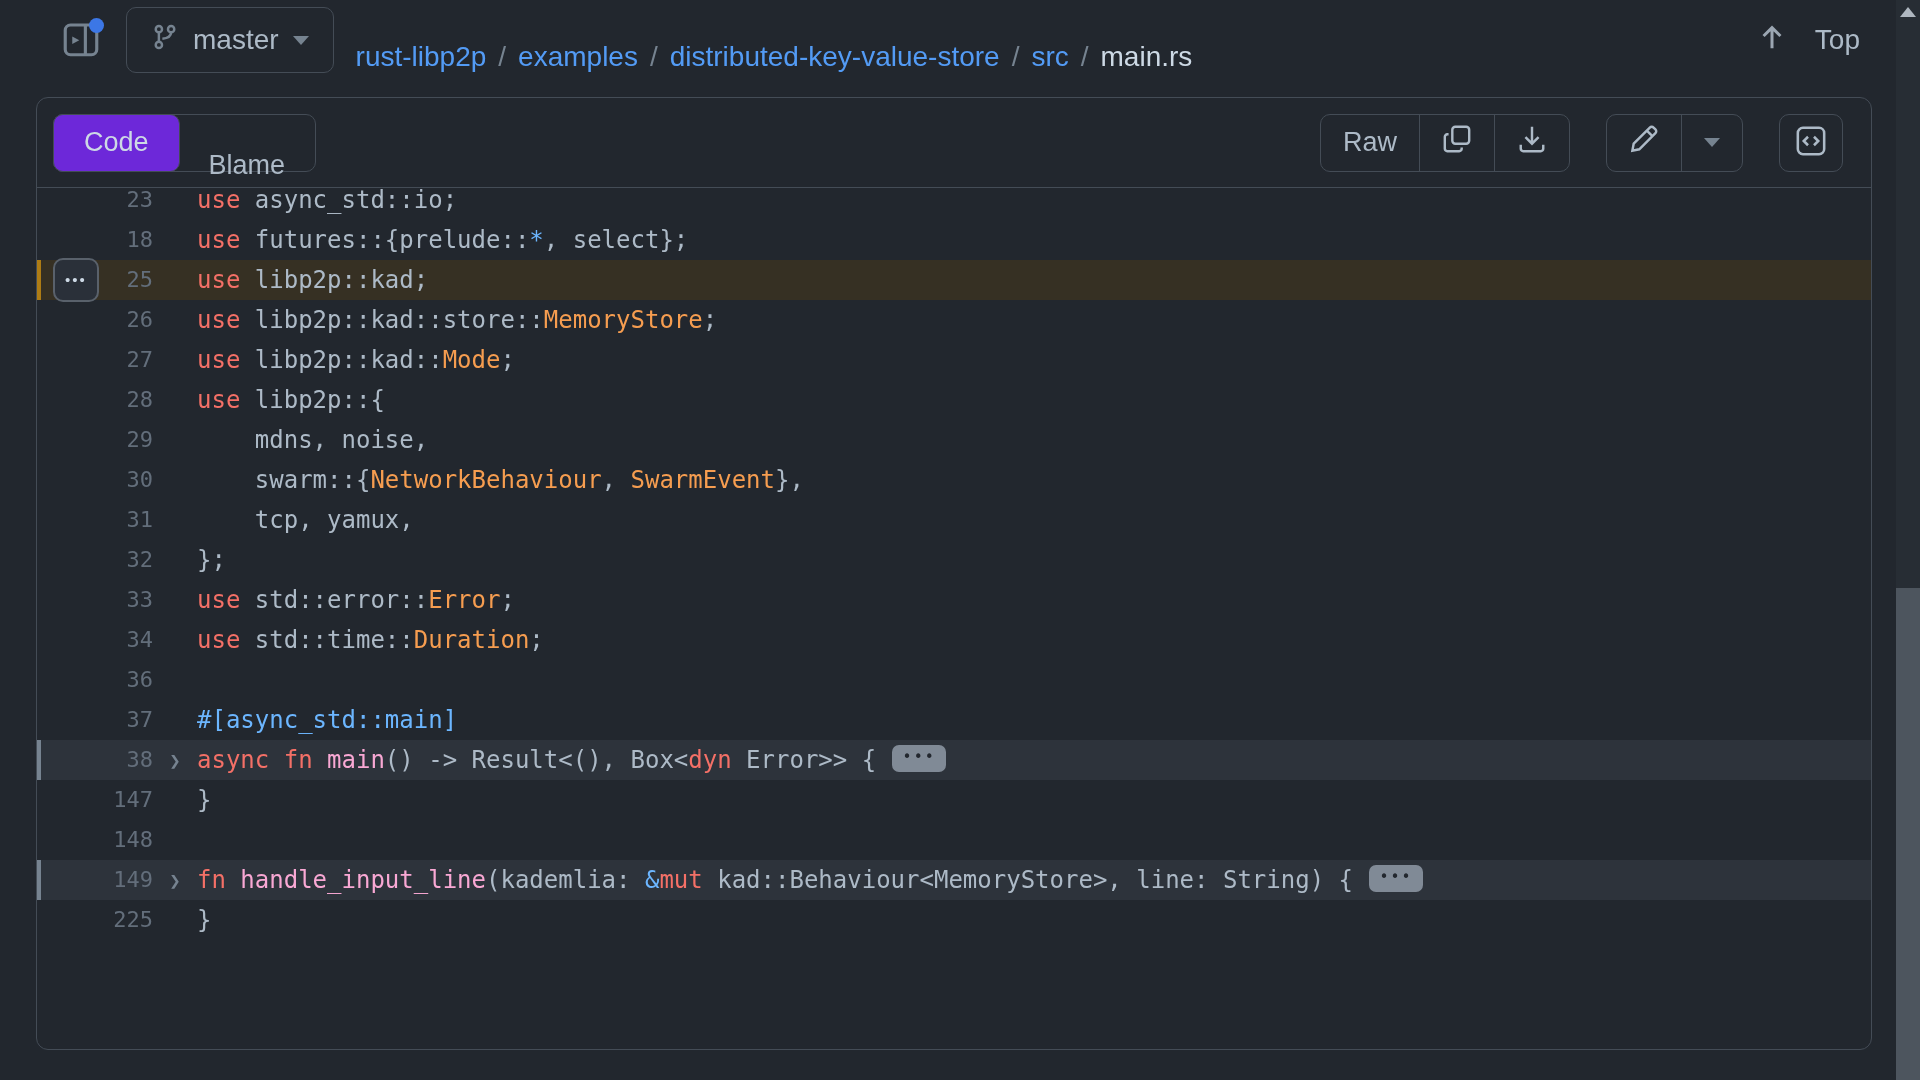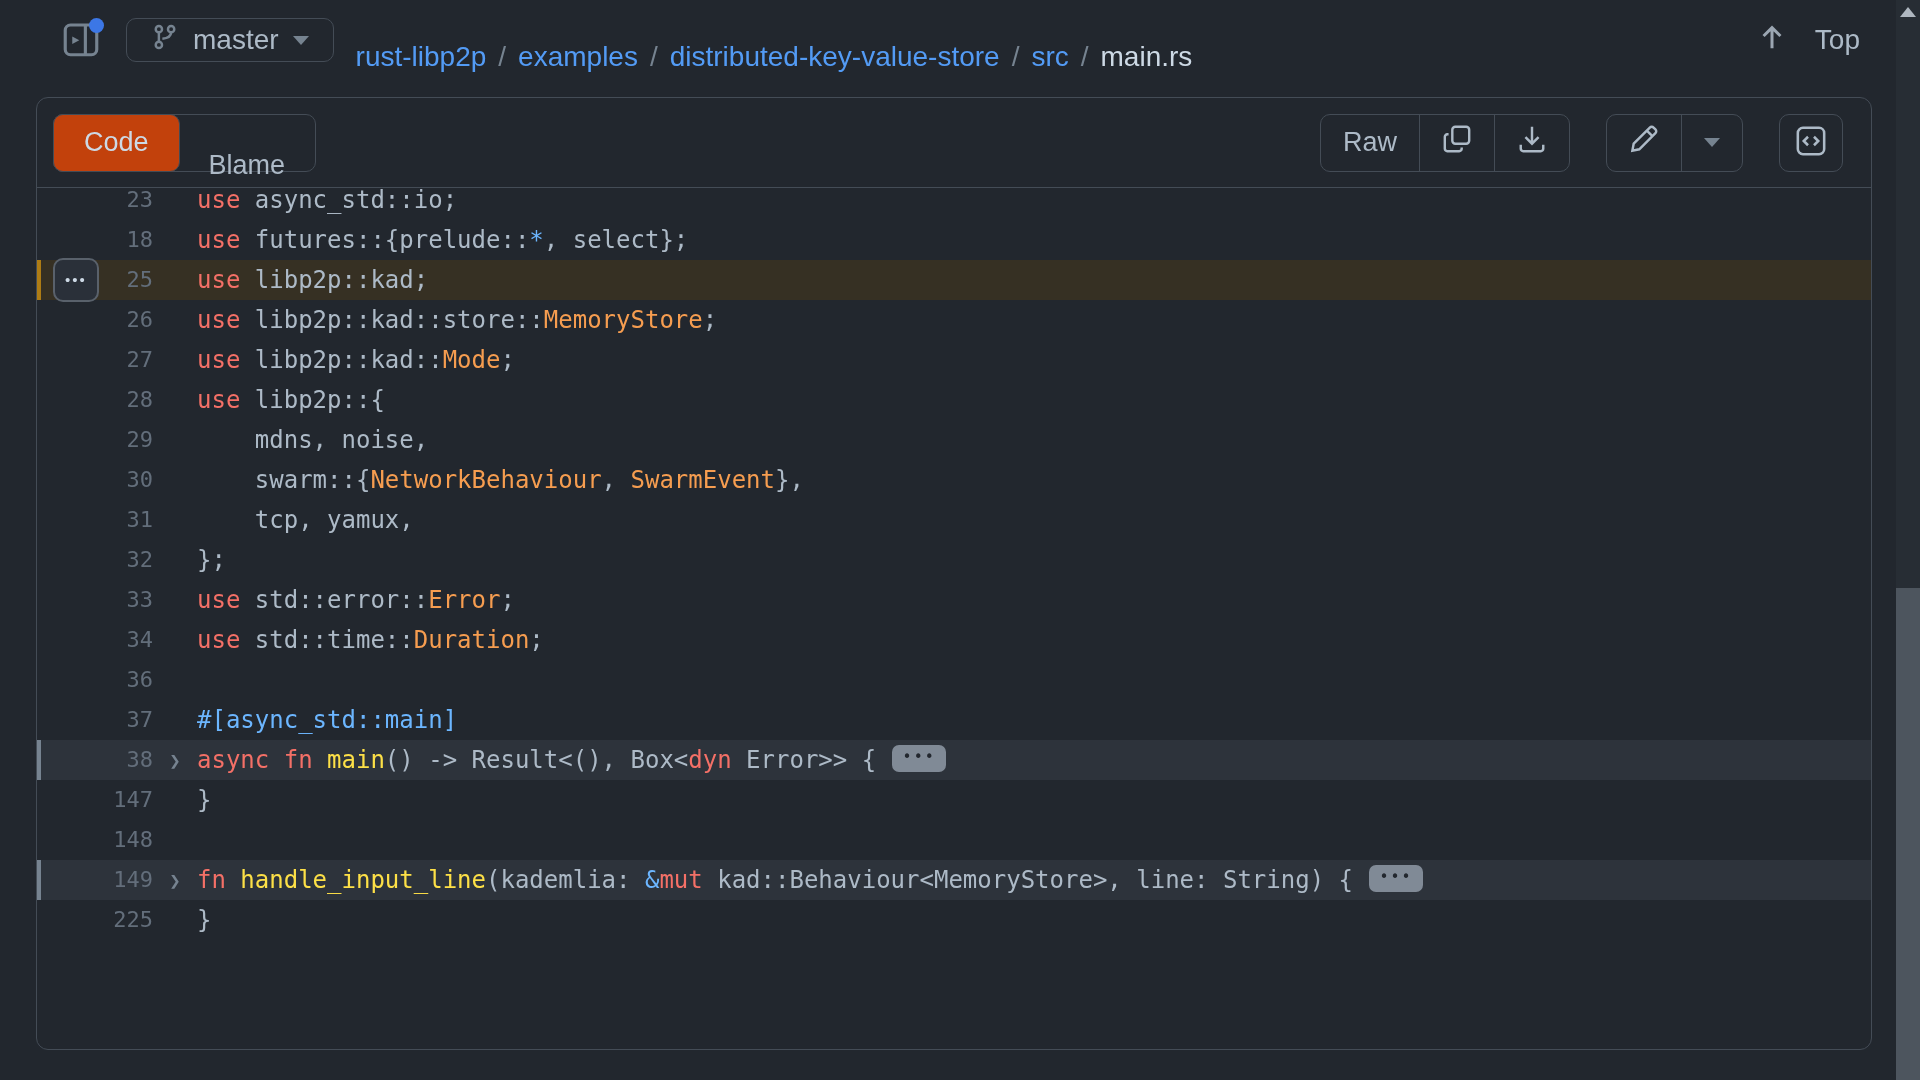--- a/index.html
+++ b/index.html
@@ -11,21 +11,21 @@
   }
   
   .topbar {
     height:80px; display:flex; align-items:center;
     padding:0 60px 0 58px; gap:22px;
   }
   .panel-btn { position:relative; width:46px; height:46px; display:flex; align-items:center; justify-content:center; background:none; border:none; cursor:pointer; }
   .panel-btn svg { stroke:#768390; }
   .notif-dot { position:absolute; top:1px; right:0px; width:15px; height:15px; border-radius:50%; background:#3c77e6; }
   .branch-btn {
-    height:44px; display:flex; align-items:center; gap:14px;
+    height:66px; display:flex; align-items:center; gap:14px;
     padding:0 24px; border:1px solid #444c56; border-radius:10px;
     background:transparent; color:#adbac7; font-size:28px; cursor:pointer;
   }
   .caret { width:0; height:0; border-left:8px solid transparent; border-right:8px solid transparent; border-top:9px solid #768390; }
   .breadcrumb { display:flex; align-items:center; gap:12px; font-size:28px; white-space:nowrap;margin-top:34px; }
   .breadcrumb a { color:#539bf5; text-decoration:none; cursor:pointer; }
   .breadcrumb .sep { color:#768390; }
   .breadcrumb .current { color:#cdd9e5; }
   .spacer { flex:1; }
   .top-link { display:flex; align-items:center; gap:28px; font-size:28px; color:#adbac7; background:none; border:none; cursor:pointer; }
@@ -42,21 +42,21 @@
   }
   .toolbar {
     height:90px; flex:0 0 90px; display:flex; align-items:center;
     padding:0 28px 0 16px; border-bottom:1px solid #444c56;
   }
   .seg-control { display:flex; border:1px solid #444c56; border-radius:10px; height:58px; }
   .seg {
     padding:0 30px; display:flex; align-items:center; font-size:27px;
     color:#adbac7; background:transparent; border:none; cursor:pointer; border-radius:10px;margin-top:45px;
   }
-  .seg.active { background:#c2410c; border:1px solid #444c56; margin:-1px; color:#cdd9e5; }
+  .seg.active { background:#6d28d9; border:1px solid #444c56; margin:-1px; color:#cdd9e5; }
   .tb-right { margin-left:auto; display:flex; align-items:center; gap:36px; }
   .btn-group { display:flex; height:58px; border:1px solid #444c56; border-radius:10px; overflow:hidden; }
   .btn-group .gbtn {
     display:flex; align-items:center; justify-content:center;
     padding:0 22px; background:transparent; border:none; border-left:1px solid #444c56;
     color:#adbac7; font-size:27px; cursor:pointer;
   }
   .btn-group .gbtn:first-child { border-left:none; }
   .gbtn svg { stroke:#adbac7; }
   .icon-btn {
@@ -77,21 +77,21 @@
   .line.hl-gray { background:#2d333b; }
   .line.hl-gray::before { content:""; position:absolute; left:0; top:0; bottom:0; width:4px; background:#768390; }
   .ln-slot { width:58px; flex:0 0 58px; position:relative; }
   .ln-num { width:58px; flex:0 0 58px; text-align:right; color:#636e7b; font-size:22px; cursor:pointer; }
   .ln-chev { width:44px; flex:0 0 44px; text-align:center; color:#768390; font-size:19px; cursor:pointer; }
   .ln-code { flex:1; }
   .tk-k { color:#f47067; }
   .tk-p { color:#adbac7; }
   .tk-t { color:#f69d50; }
   .tk-b { color:#6cb6ff; }
-  .tk-f { color:#fde047; }
+  .tk-f { color:#f9a8d4; }
   .actions-btn {
     position:absolute; left:16px; top:-2px; width:46px; height:44px;
     border:2px solid #59616b; border-radius:10px; background:#2a3039;
     color:#cdd9e5; font-size:15px; letter-spacing:2px; line-height:40px; text-align:center;
     cursor:pointer; z-index:2;
   }
   .expand-badge {
     display:inline-block; vertical-align:middle; margin-left:16px; margin-top:-6px;
     width:54px; height:27px; border-radius:7px; background:#808a96;
     color:#22272e; font-size:15px; letter-spacing:2px; line-height:24px; text-align:center;

